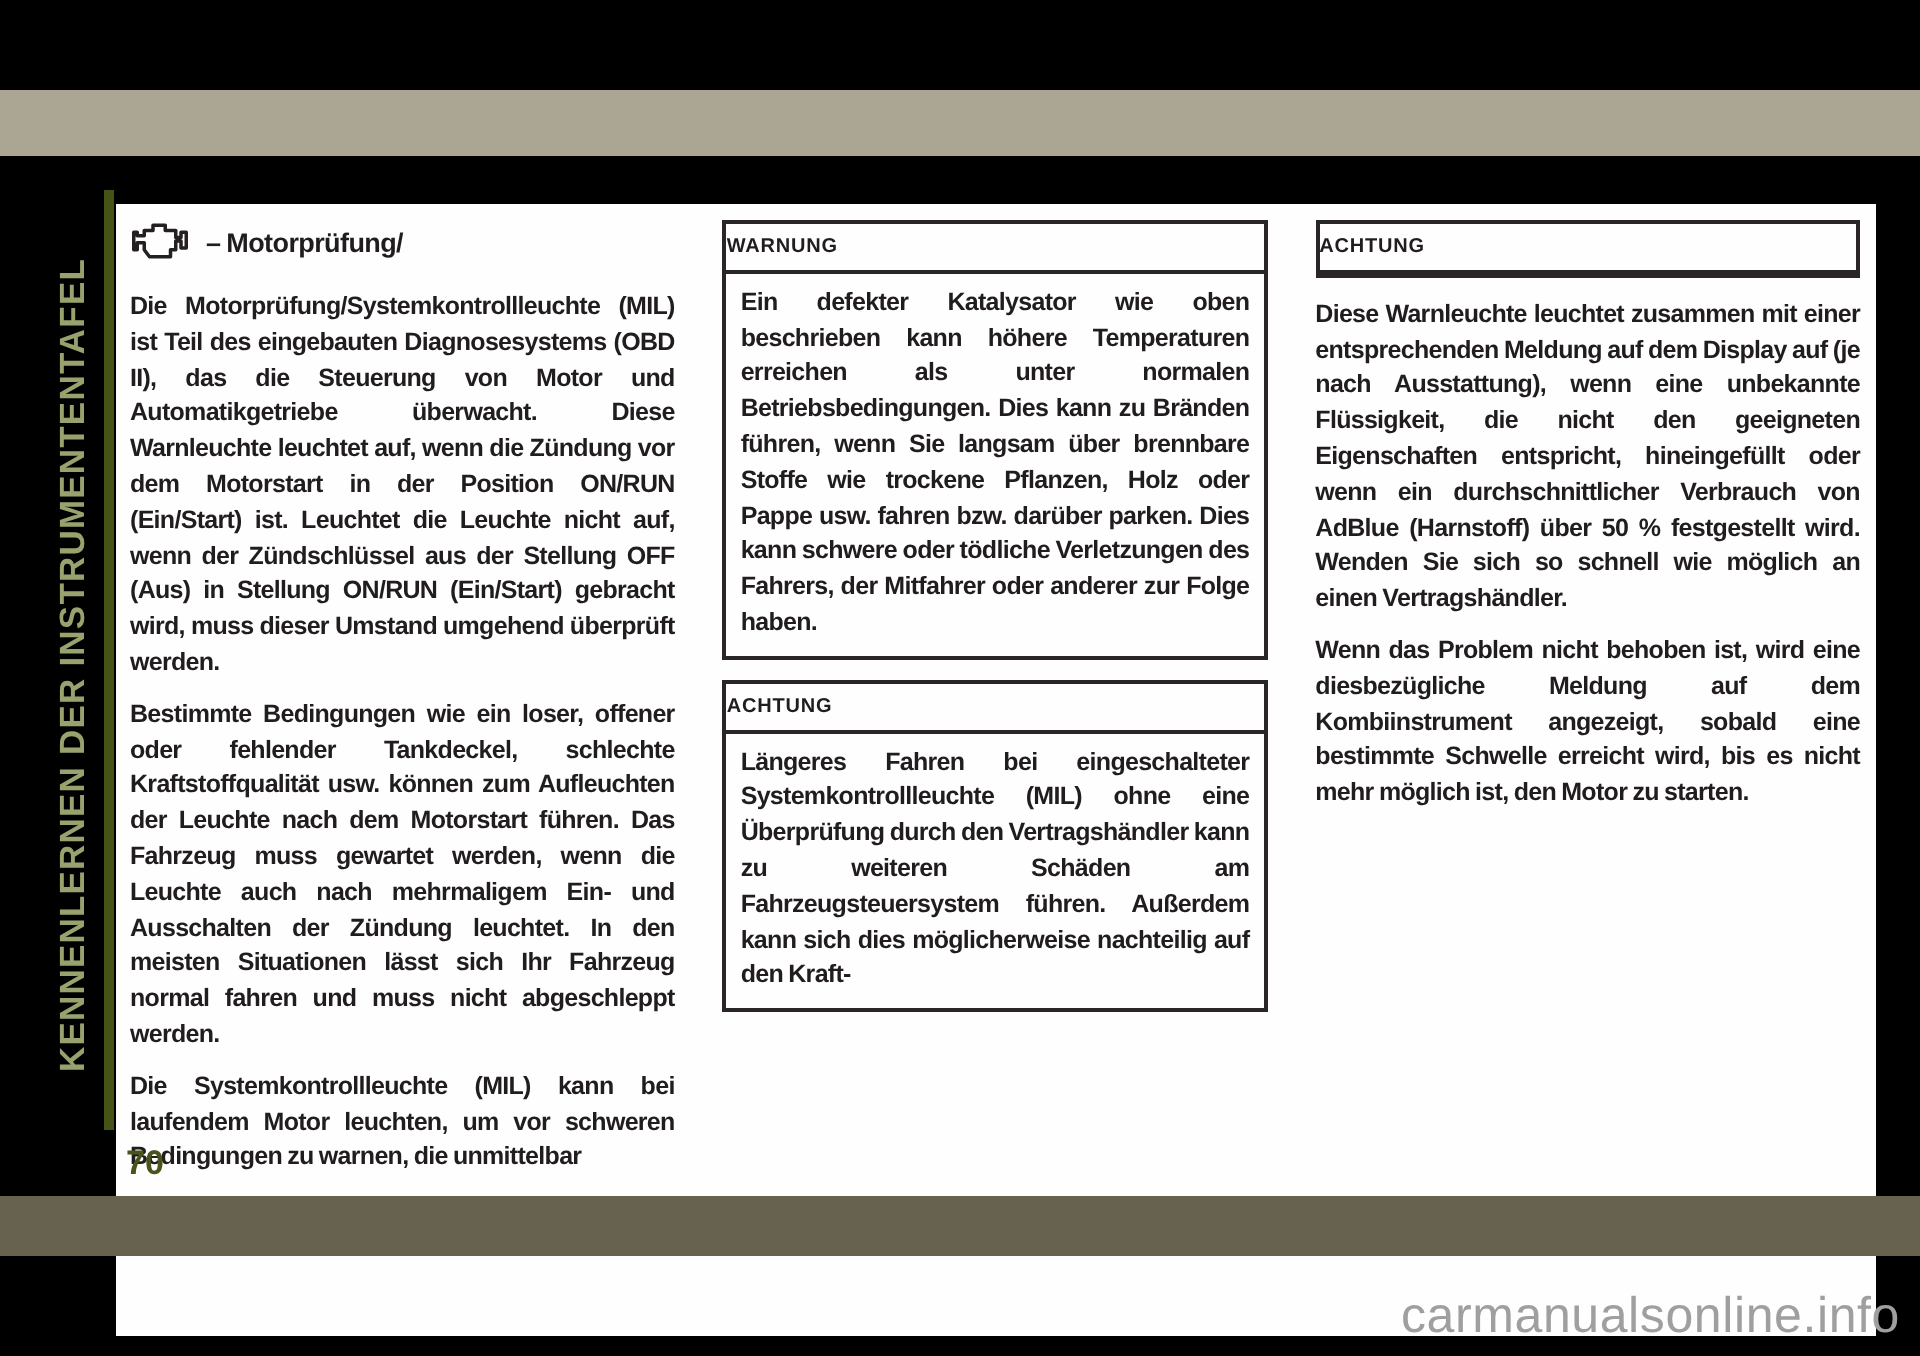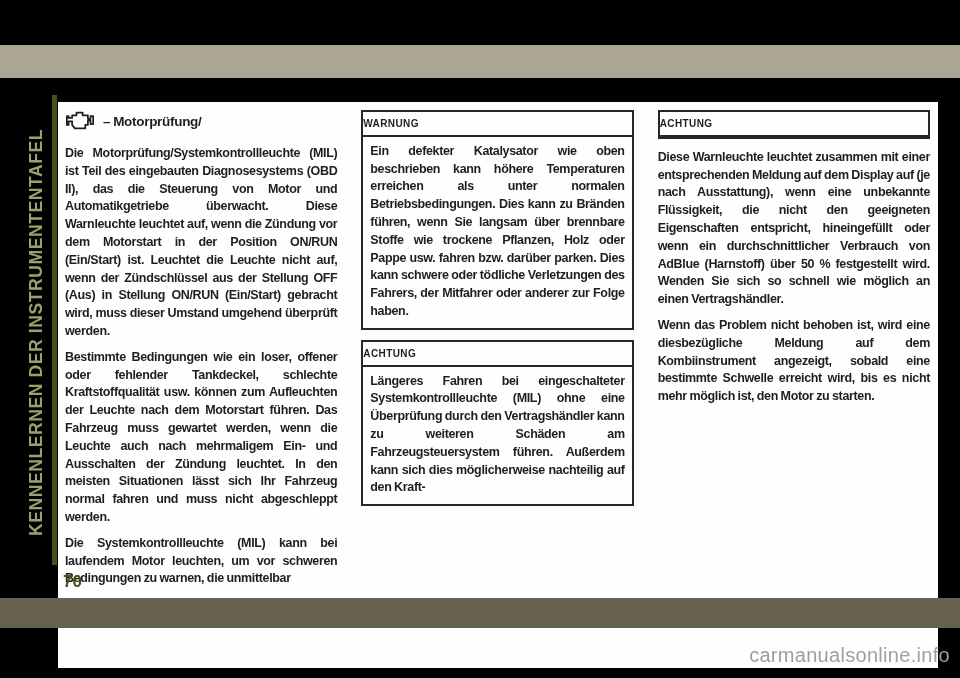--- a/index.html
+++ b/index.html
@@ -23,21 +23,21 @@
   .col{flex:1 1 0;color:#211d1e;font-weight:bold;font-size:12.5px;line-height:17.8px;
        letter-spacing:-0.35px;word-spacing:-0.5px;}
   .col p{margin:0 0 8px 0;text-align:justify;}
   .heading{font-size:13.5px;line-height:19px;margin:2px 0 9px 0;letter-spacing:-0.3px;}
   .heading .icn{display:inline-block;vertical-align:-5px;margin-right:8px;}
   .box{border:2.5px solid #2a2526;margin:2px 0 10px 0;}
   .box-title{border-bottom:2.5px solid #2a2526;text-align:left;font-size:10px;
              letter-spacing:.4px;padding:3px 0 2px 0;}
   .box-body{padding:6px 7px 7px 7px;text-align:justify;}
   .page-number{position:absolute;left:63px;top:572px;color:#4a531c;font-weight:bold;font-size:17px;}
-  .watermark{position:absolute;right:10px;top:644px;color:#9f9f9f;font-size:20px;
+  .watermark{position:absolute;right:10px;top:644px;color:#9f9f9f;font-size:25px;
              letter-spacing:.3px;font-weight:400;}
   svg.engine{stroke:#241f20;fill:none;stroke-width:2;stroke-linejoin:round;}
 </style>
 </head>
 <body>
 
 <div class="stage">
 
   <div class="top-bar"></div>
 

